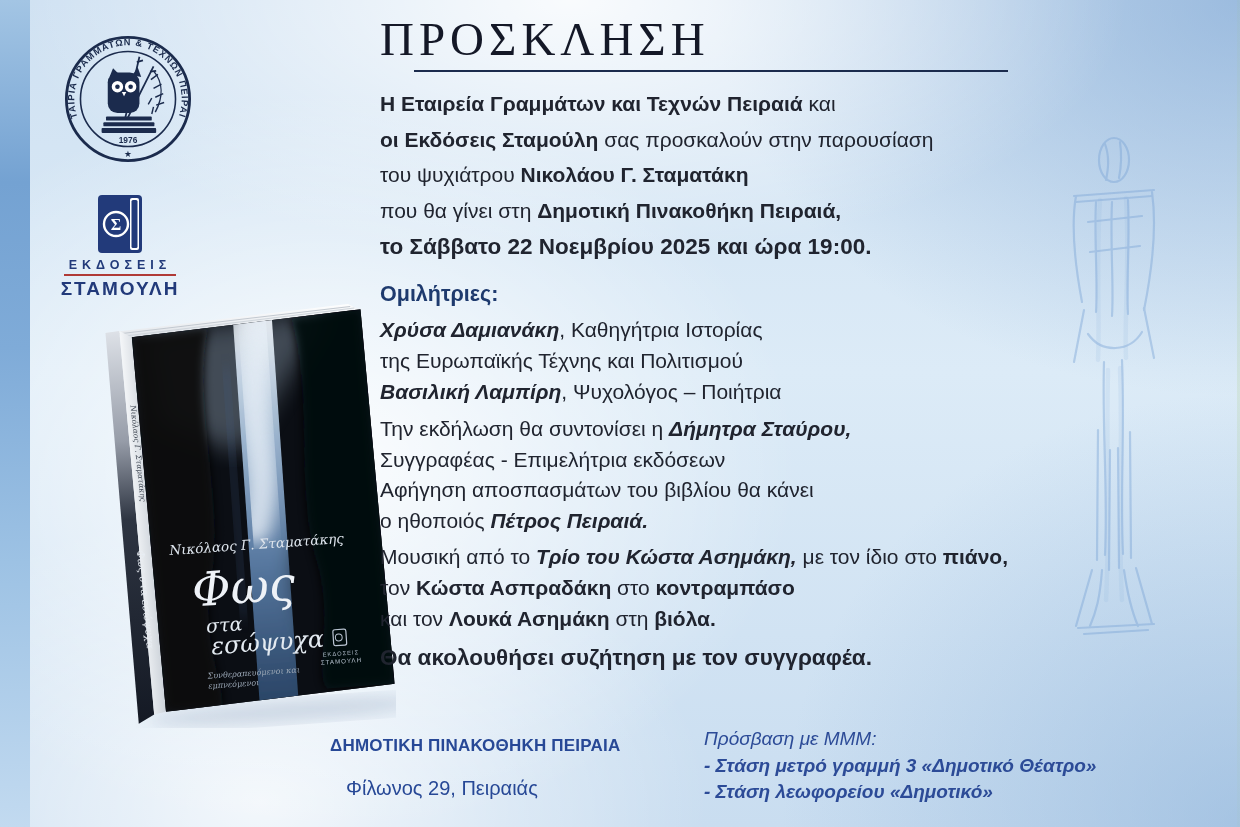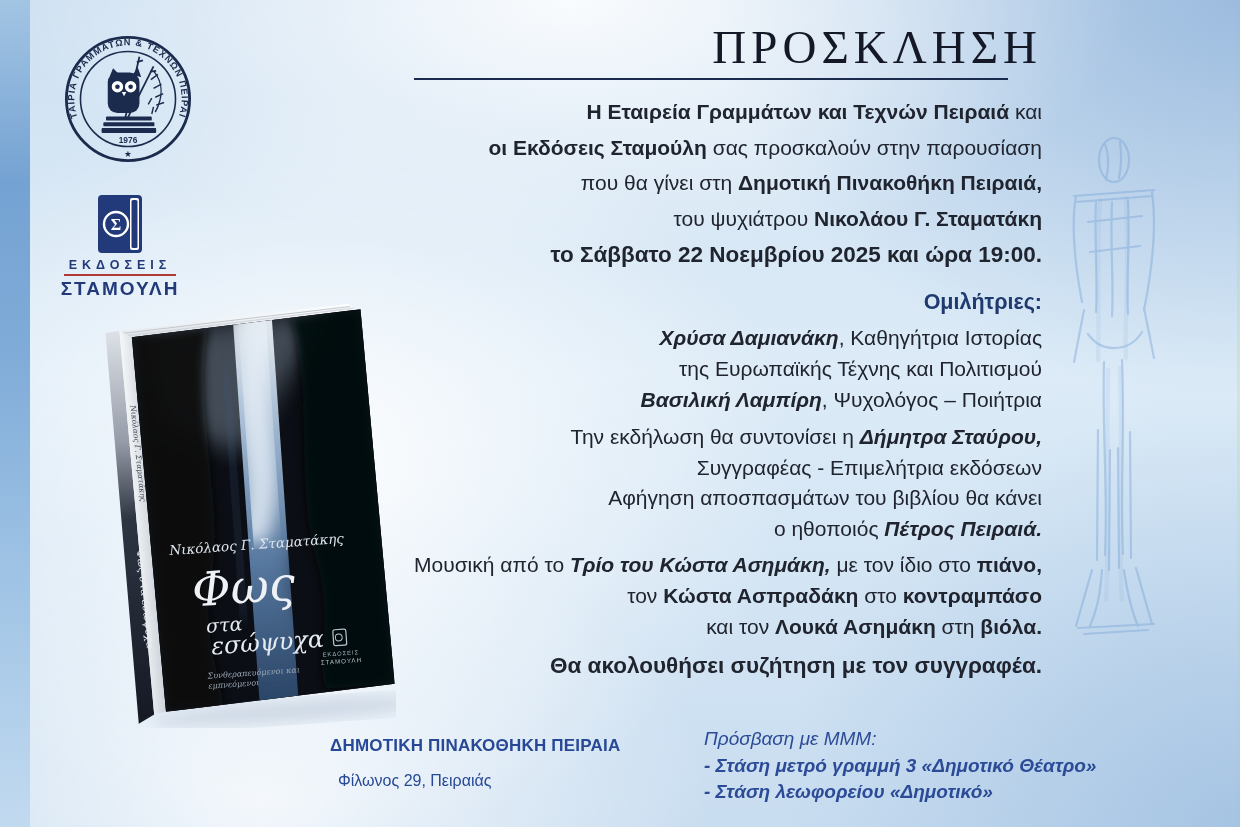--- a/index.html
+++ b/index.html
@@ -36,21 +36,21 @@
     color:#223a7a;border-bottom:2px solid #b03a36;padding-bottom:2px;margin:0 4px;
   }
   .publisher .stamoulis{
     display:block;font-size:19px;font-weight:bold;letter-spacing:2px;color:#223a7a;margin-top:2px;
   }
   
   .book{position:absolute;left:86px;top:288px;width:310px;height:440px;}
   
   .watermark{position:absolute;left:1050px;top:130px;width:130px;height:510px;opacity:.85;}
   
-  .content{position:absolute;left:380px;top:20px;width:662px;text-align:right;}
+  .content{position:absolute;left:380px;top:12px;width:662px;text-align:left;}
   .title{
     font-family:"Liberation Serif",serif;font-weight:400;
     font-size:47px;letter-spacing:5px;color:#141827;margin:0;line-height:54px;
   }
   .title-rule{border:none;border-top:2px solid #1b2b4d;margin:4px 34px 0 34px;}
   .intro{margin-top:14px;font-size:21px;line-height:35.5px;}
   .intro p{margin:0;}
   .line-book{font-size:21px;}
   .book-title-inline{font-style:italic;font-weight:bold;color:#1e3a6e;font-size:26px;}
   .line-date{font-size:22.5px;font-weight:bold;line-height:37px;}
@@ -60,21 +60,21 @@
   .program{margin-top:7px;font-size:21px;line-height:30.5px;}
   .program p{margin:0;}
   .music{margin-top:5px;font-size:21px;line-height:31px;}
   .music p{margin:0;}
   .closing{margin-top:9px;font-size:22.5px;font-weight:bold;line-height:30px;}
   b.n{font-weight:bold;}
   .bi{font-weight:bold;font-style:italic;}
   
   .venue{position:absolute;left:330px;top:732px;color:#274896;text-align:left;}
   .venue .name{font-size:17px;font-weight:bold;margin:0;line-height:27px;letter-spacing:.2px;}
-  .venue .addr{font-size:16px;margin:8px;line-height:27px;}
+  .venue .addr{font-size:20px;margin:16px;line-height:27px;}
   .access{position:absolute;left:704px;top:726px;color:#2c4b97;font-style:italic;text-align:left;}
   .access p{margin:0;font-size:19px;line-height:26.5px;}
   .access .st{font-weight:bold;}
 </style>
 </head>
 <body>
 
 <div class="page">
 
   <div class="left-strip"></div>
@@ -253,22 +253,22 @@
     </g>
   </svg>
 
   <div class="content">
     <h1 class="title">ΠΡΟΣΚΛΗΣΗ</h1>
     <hr class="title-rule">
 
     <div class="intro">
       <p><b class="n">Η Εταιρεία Γραμμάτων και Τεχνών Πειραιά</b><span> και</span></p>
       <p><b class="n">οι Εκδόσεις Σταμούλη</b><span> σας προσκαλούν στην παρουσίαση</span></p>
+      <p><span>του ψυχιάτρου </span><b class="n">Νικολάου Γ. Σταματάκη</b></p>
       <p><span>που θα γίνει στη </span><b class="n">Δημοτική Πινακοθήκη Πειραιά,</b></p>
-      <p><span>του ψυχιάτρου </span><b class="n">Νικολάου Γ. Σταματάκη</b></p>
       <p class="line-date">το Σάββατο 22 Νοεμβρίου 2025 και ώρα 19:00.</p>
     </div>
 
     <div class="speakers-heading">Ομιλήτριες:</div>
 
     <div class="speakers">
       <p><span class="bi">Χρύσα Δαμιανάκη</span><span>, Καθηγήτρια Ιστορίας</span></p>
       <p>της Ευρωπαϊκής Τέχνης και Πολιτισμού</p>
       <p><span class="bi">Βασιλική Λαμπίρη</span><span>, Ψυχολόγος – Ποιήτρια</span></p>
     </div>

